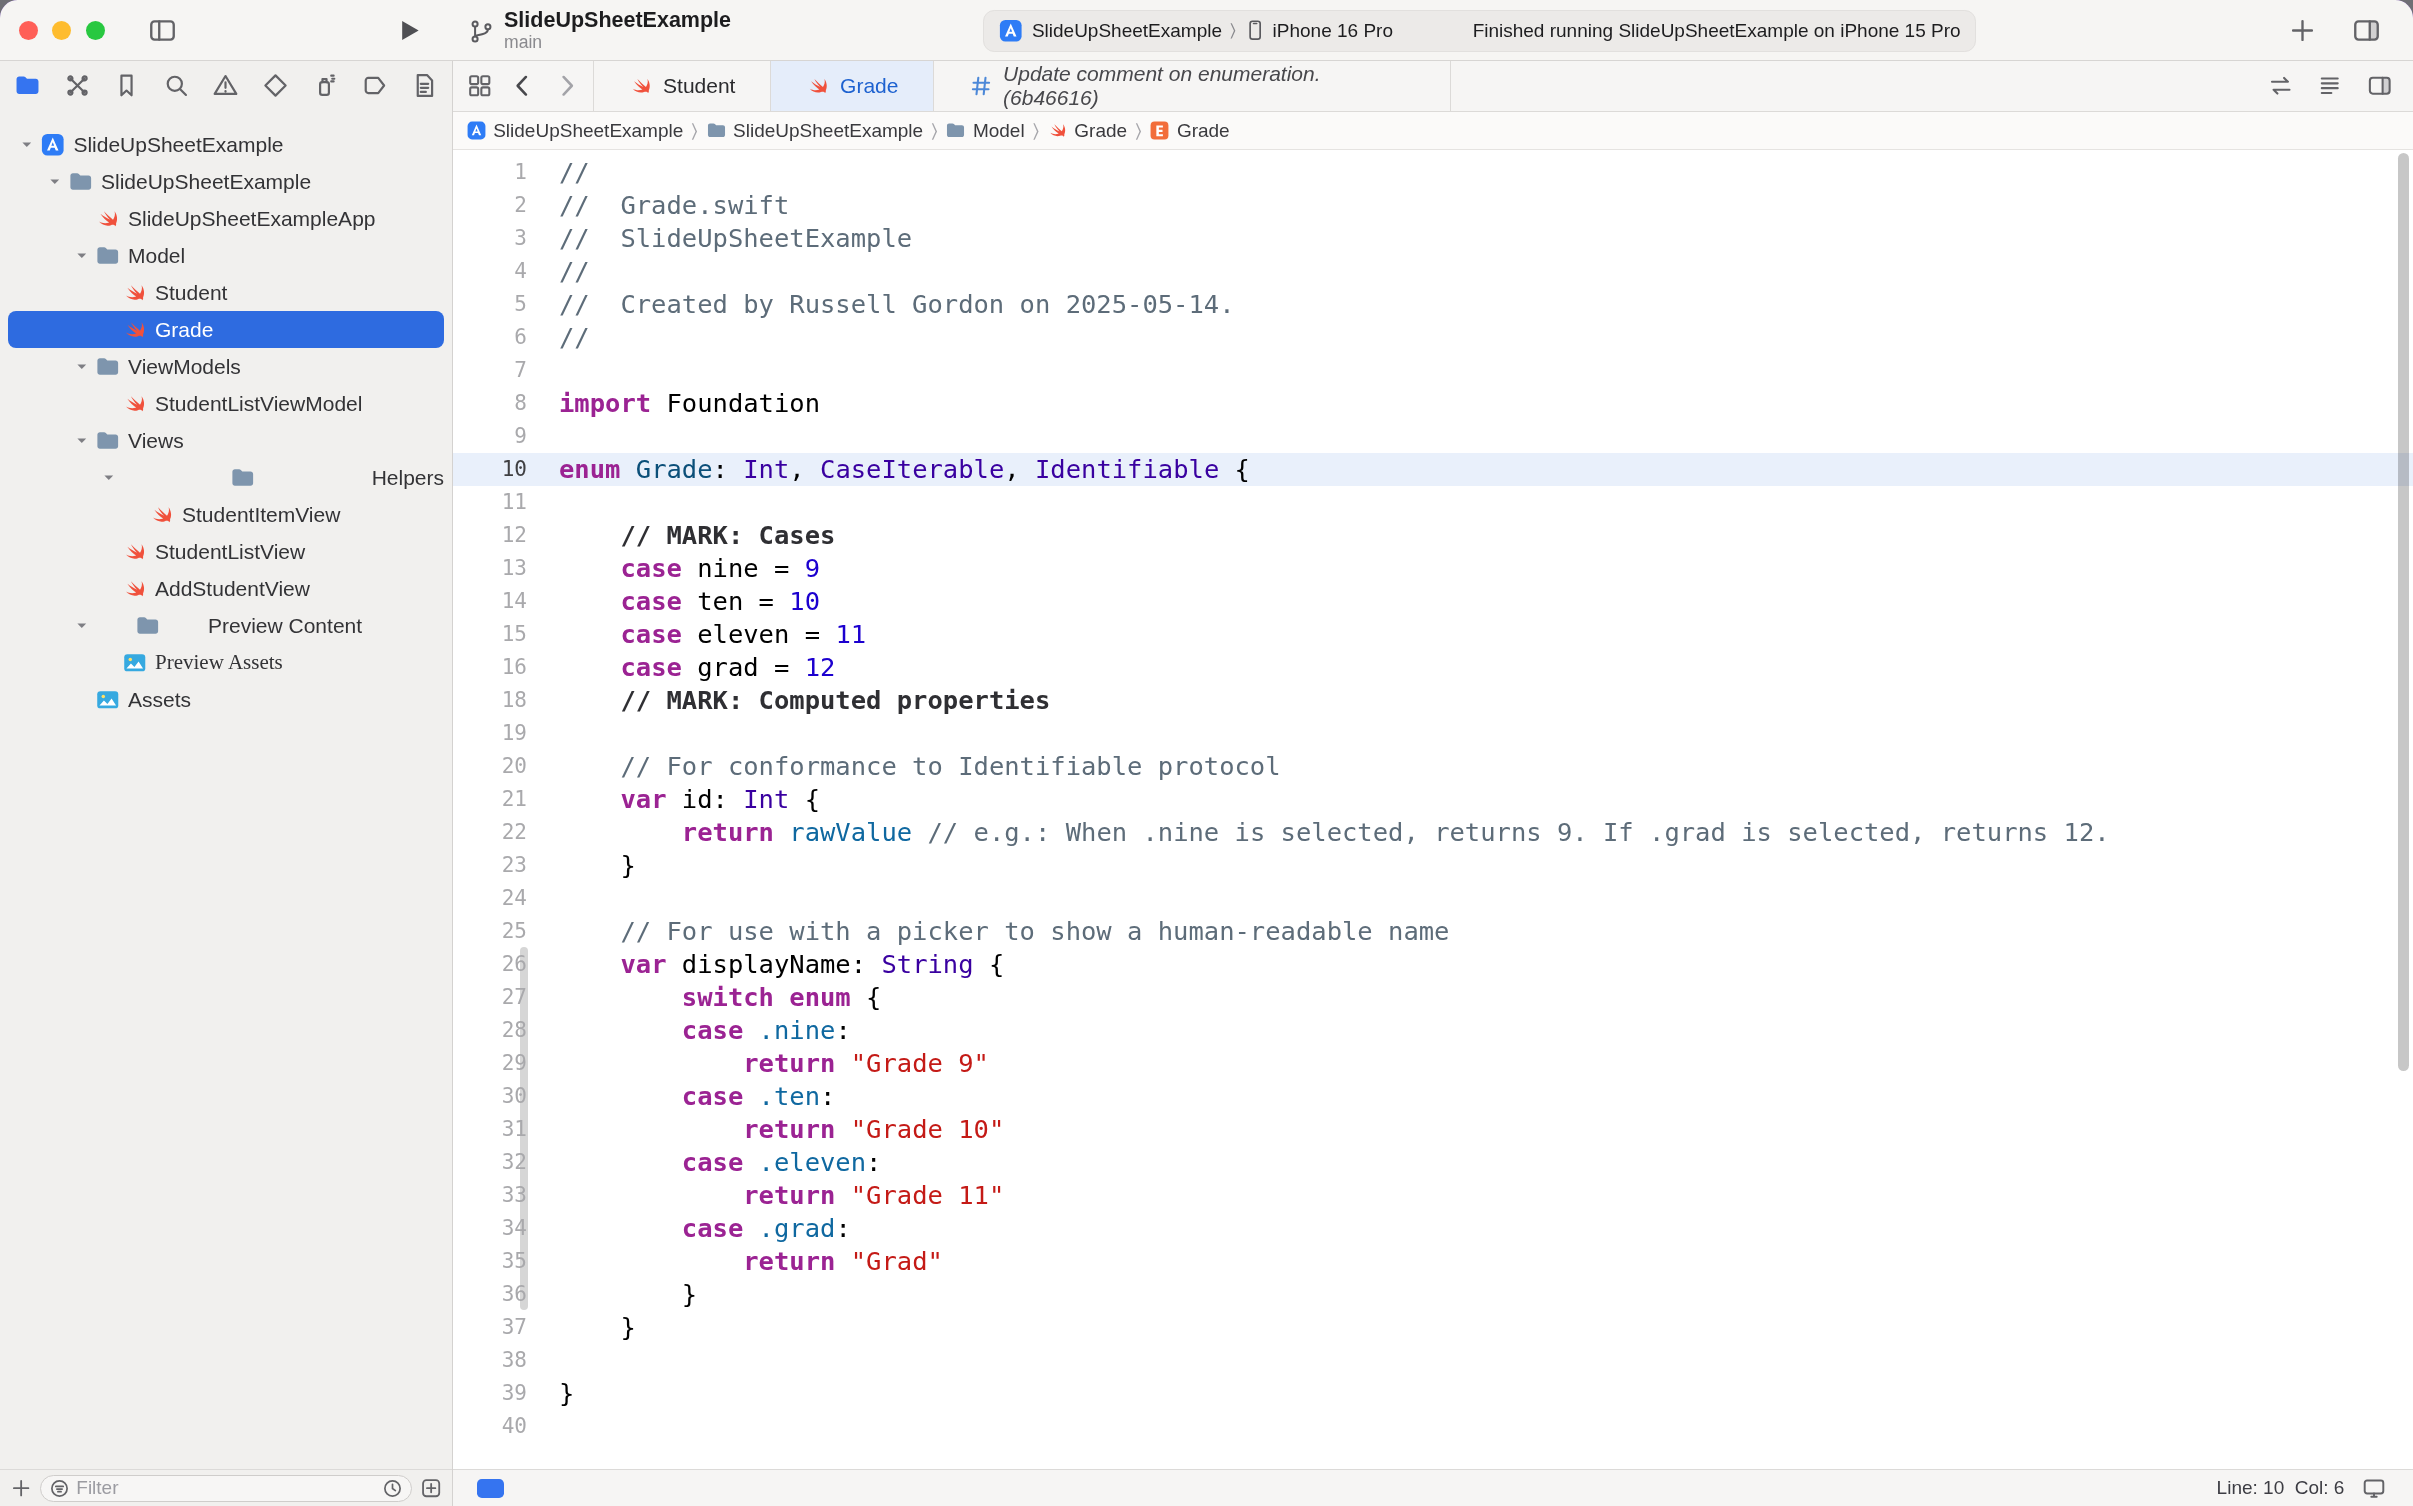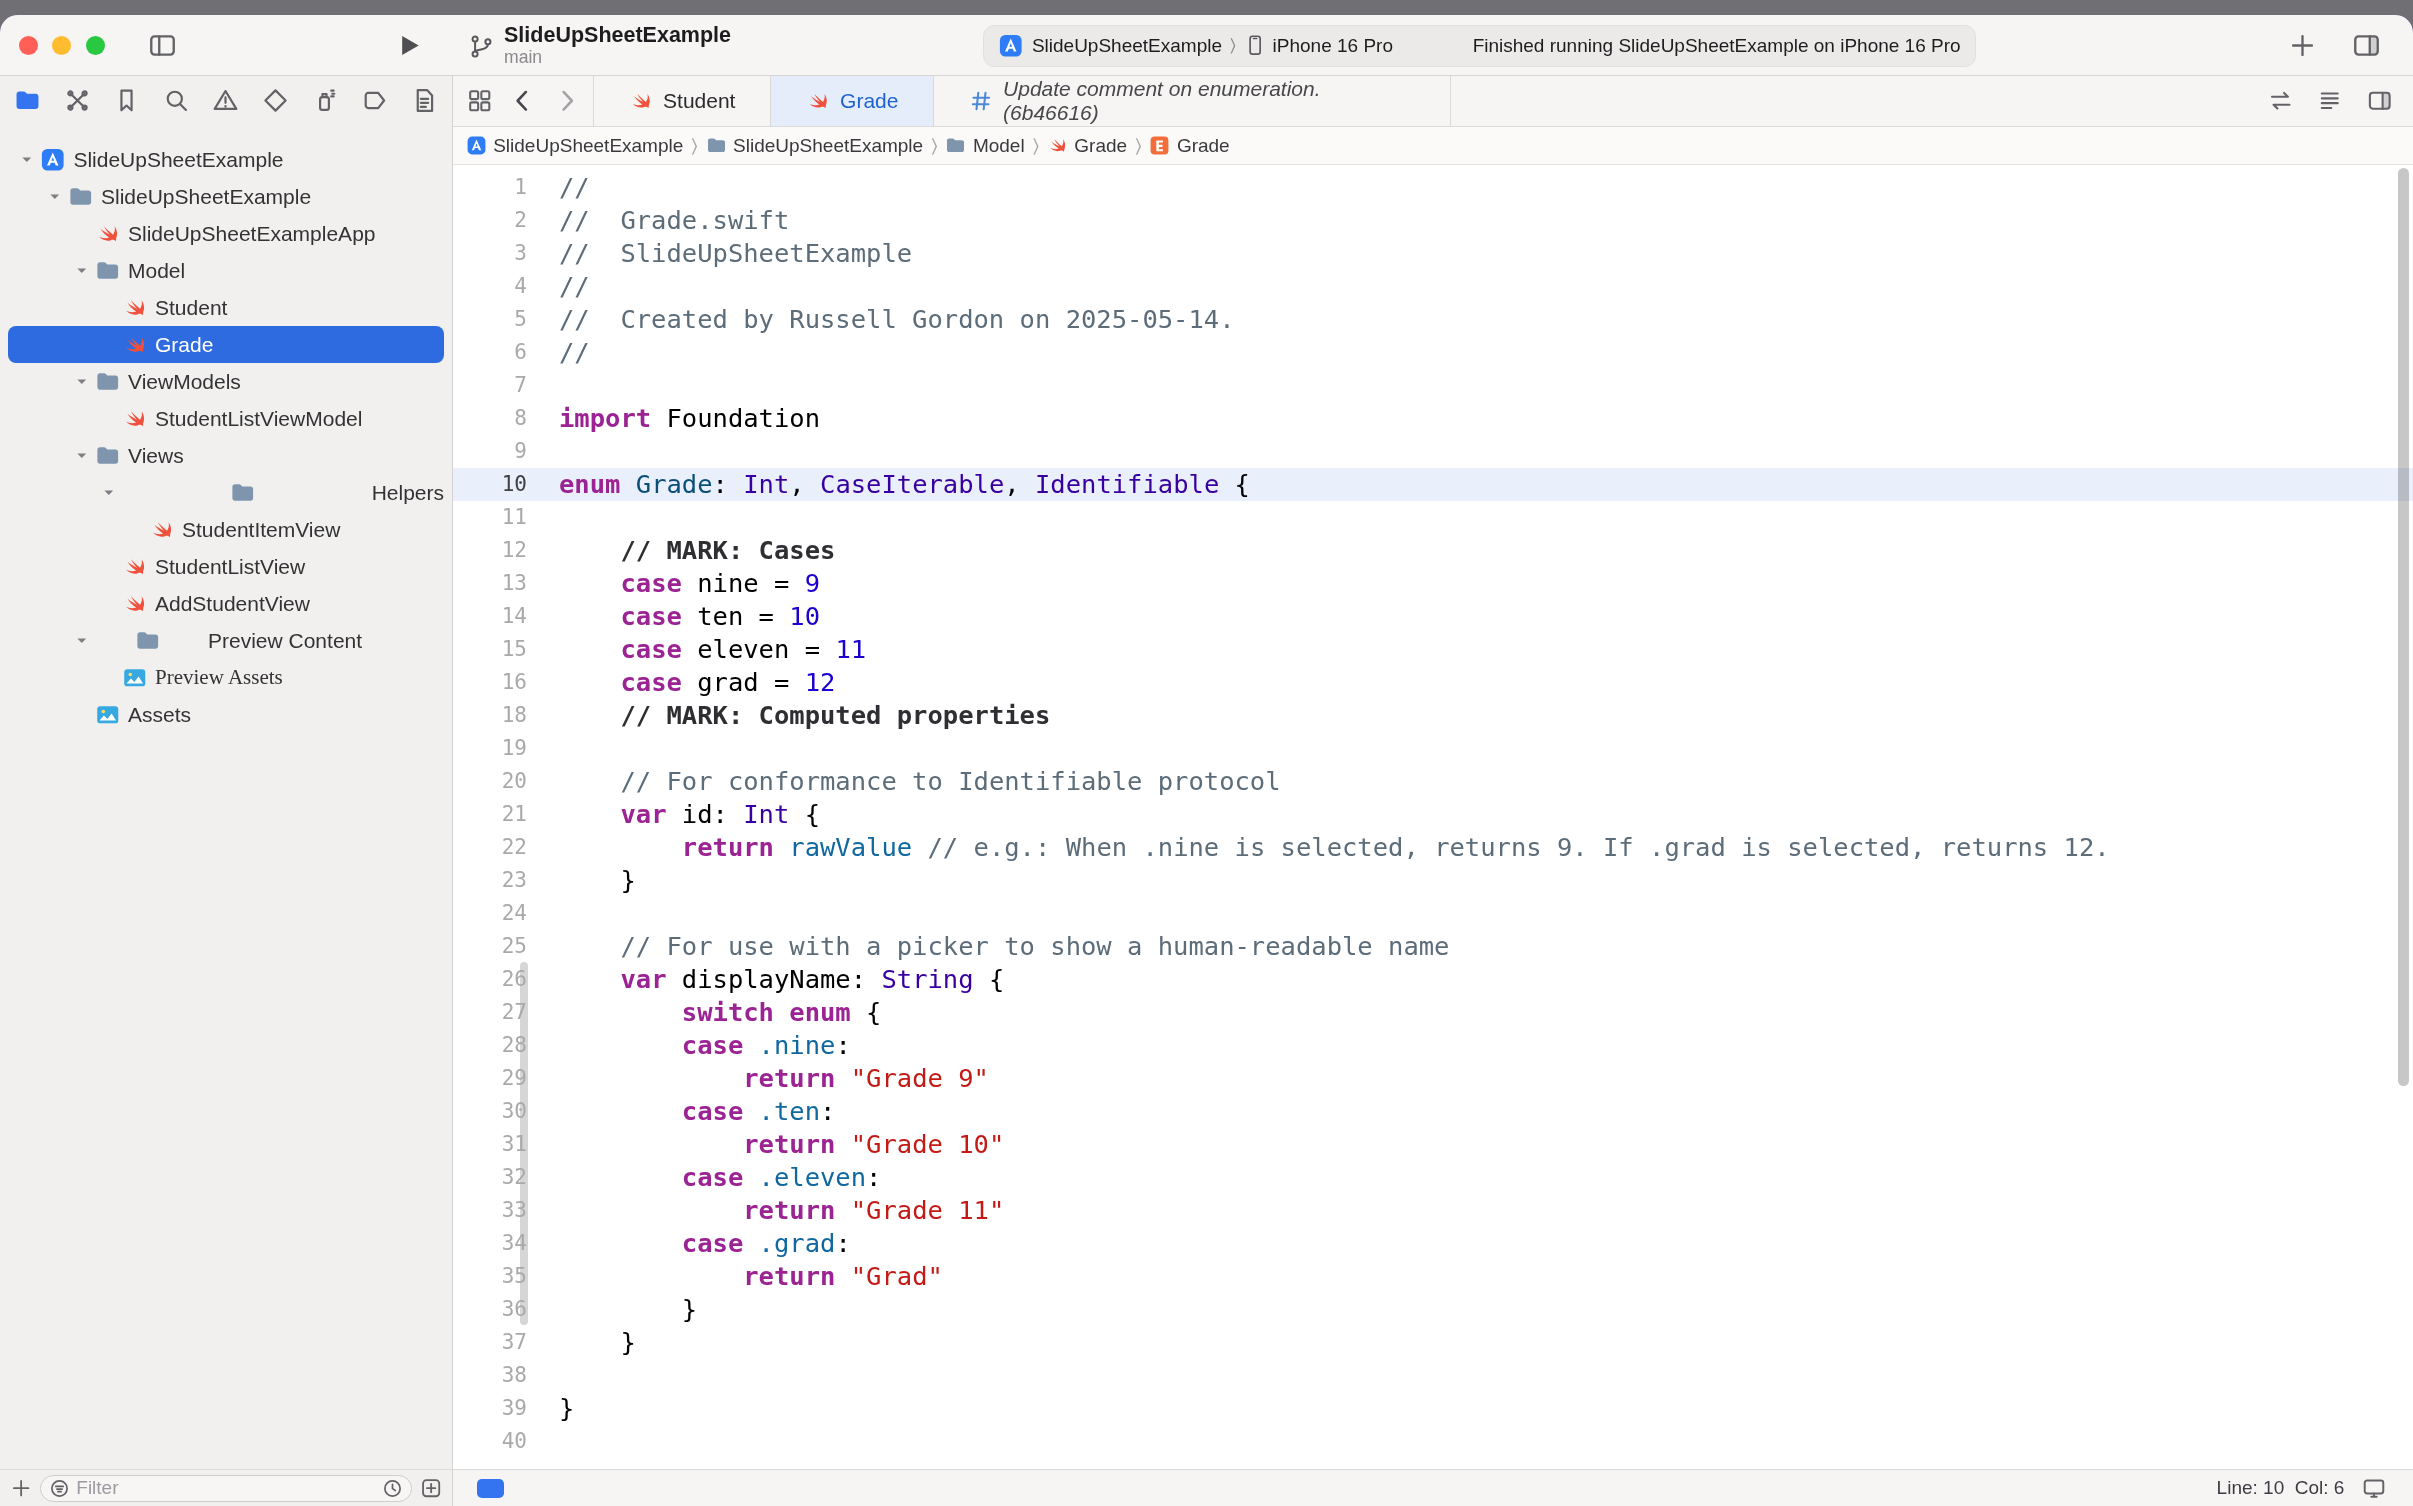--- a/index.html
+++ b/index.html
@@ -1,17 +1,17 @@
 <!DOCTYPE html>
 <html style="font-size:12.8px"><head>
 <meta charset="utf-8">
 <style>
   *{margin:0;padding:0;box-sizing:border-box;}
   html,body{width:2413px;height:1507px;background:#6f6f74;font-family:"Liberation Sans",sans-serif;overflow:hidden;}
-  .window{position:absolute;inset:0;border-radius:17.6px 17.6px 0 0;overflow:hidden;background:#4c1d95;margin-top:15px;}
+  .window{position:absolute;inset:0;border-radius:17.6px 17.6px 0 0;overflow:hidden;background:#4c1d95;}
 
   
   .titlebar{position:absolute;top:0;left:0;right:0;height:61px;background:#F6F5F3;border-bottom:0.8px solid #D7D5D3;}
   .traffic{position:absolute;top:21px;left:19px;display:flex;gap:14.4px;}
   .traffic span{width:19px;height:19px;border-radius:50%;display:block;}
   .tl-red{background:#FF5F57;}.tl-yellow{background:#FEBC2E;}.tl-green{background:#28C840;}
   .tb-icon{position:absolute;top:16px;width:29px;height:29px;}
   .tb-icon svg{width:100%;height:100%;}
   .proj-title{position:absolute;left:504px;top:8px;display:flex;flex-direction:column;justify-content:center;height:45px;}
   .proj-title .t{font-size:21.5px;font-weight:700;color:#1d1d1f;line-height:24px;}
@@ -127,21 +127,21 @@
         </span>
       <span>SlideUpSheetExample</span>
       <span class="sep">〉</span>
       <span class="icon" style="width:22.3px;height:22.3px;margin-right:6.4px">
           <svg viewBox="0 0 16 16">
             <rect x="4.4" y="1.6" width="7.2" height="12.8" rx="1.7" stroke="#5A5A5E" stroke-width="1.2" fill="none"></rect>
             <path d="M6.8 3.2h2.4" stroke="#5A5A5E" stroke-width="1" stroke-linecap="round"></path>
           </svg>
         </span>
       <span>iPhone 16 Pro</span>
-      <span class="status-text">Finished running SlideUpSheetExample on iPhone 16 Pro</span>
+      <span class="status-text">Finished running SlideUpSheetExample on iPhone 15 Pro</span>
     </div>
     <span class="tb-icon icon" style="right:96px;left:auto">
         <svg viewBox="0 0 16 16" stroke="#636367" stroke-width="1.3" fill="none" stroke-linecap="round" stroke-linejoin="round">
           <path d="M8 2.8v10.4M2.8 8h10.4"></path>
         </svg>
       </span>
     <span class="tb-icon icon" style="right:32px;left:auto">
         <svg viewBox="0 0 16 16" stroke="#636367" stroke-width="1.3" fill="none" stroke-linecap="round" stroke-linejoin="round">
           <rect x="1.8" y="3" width="12.4" height="10" rx="1.8"></rect>
           <path d="M9.8 3v10"></path>

